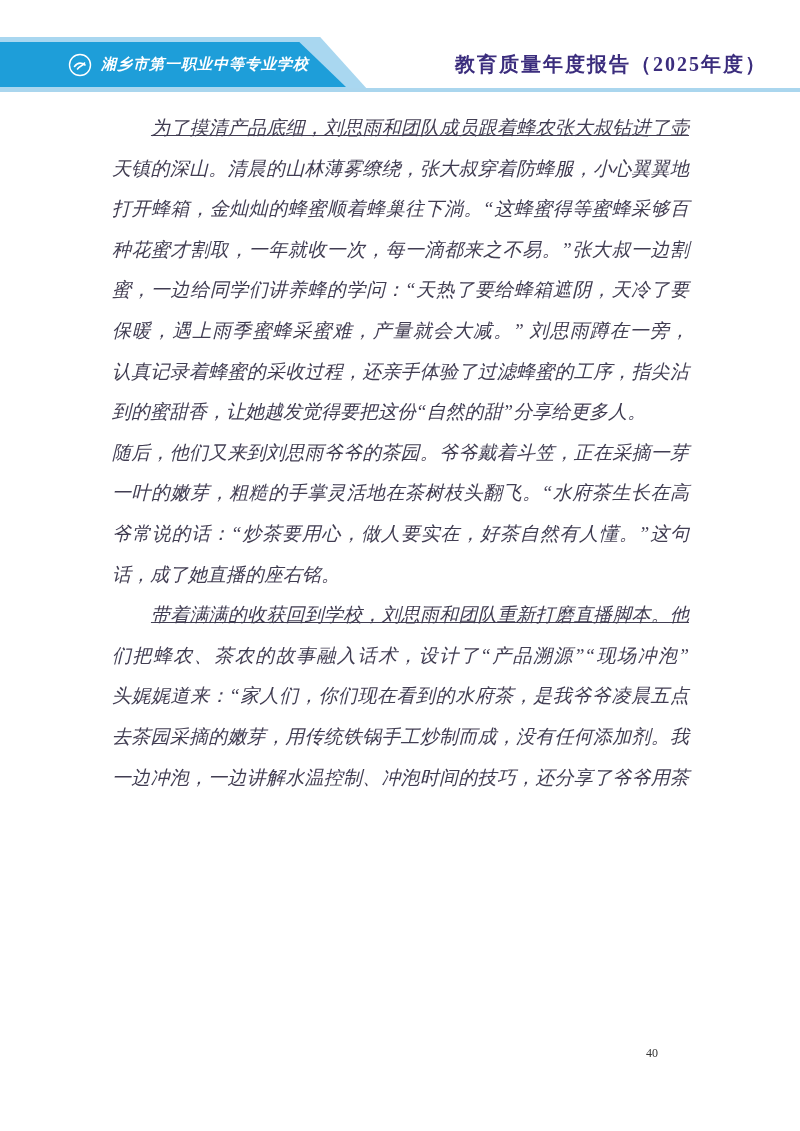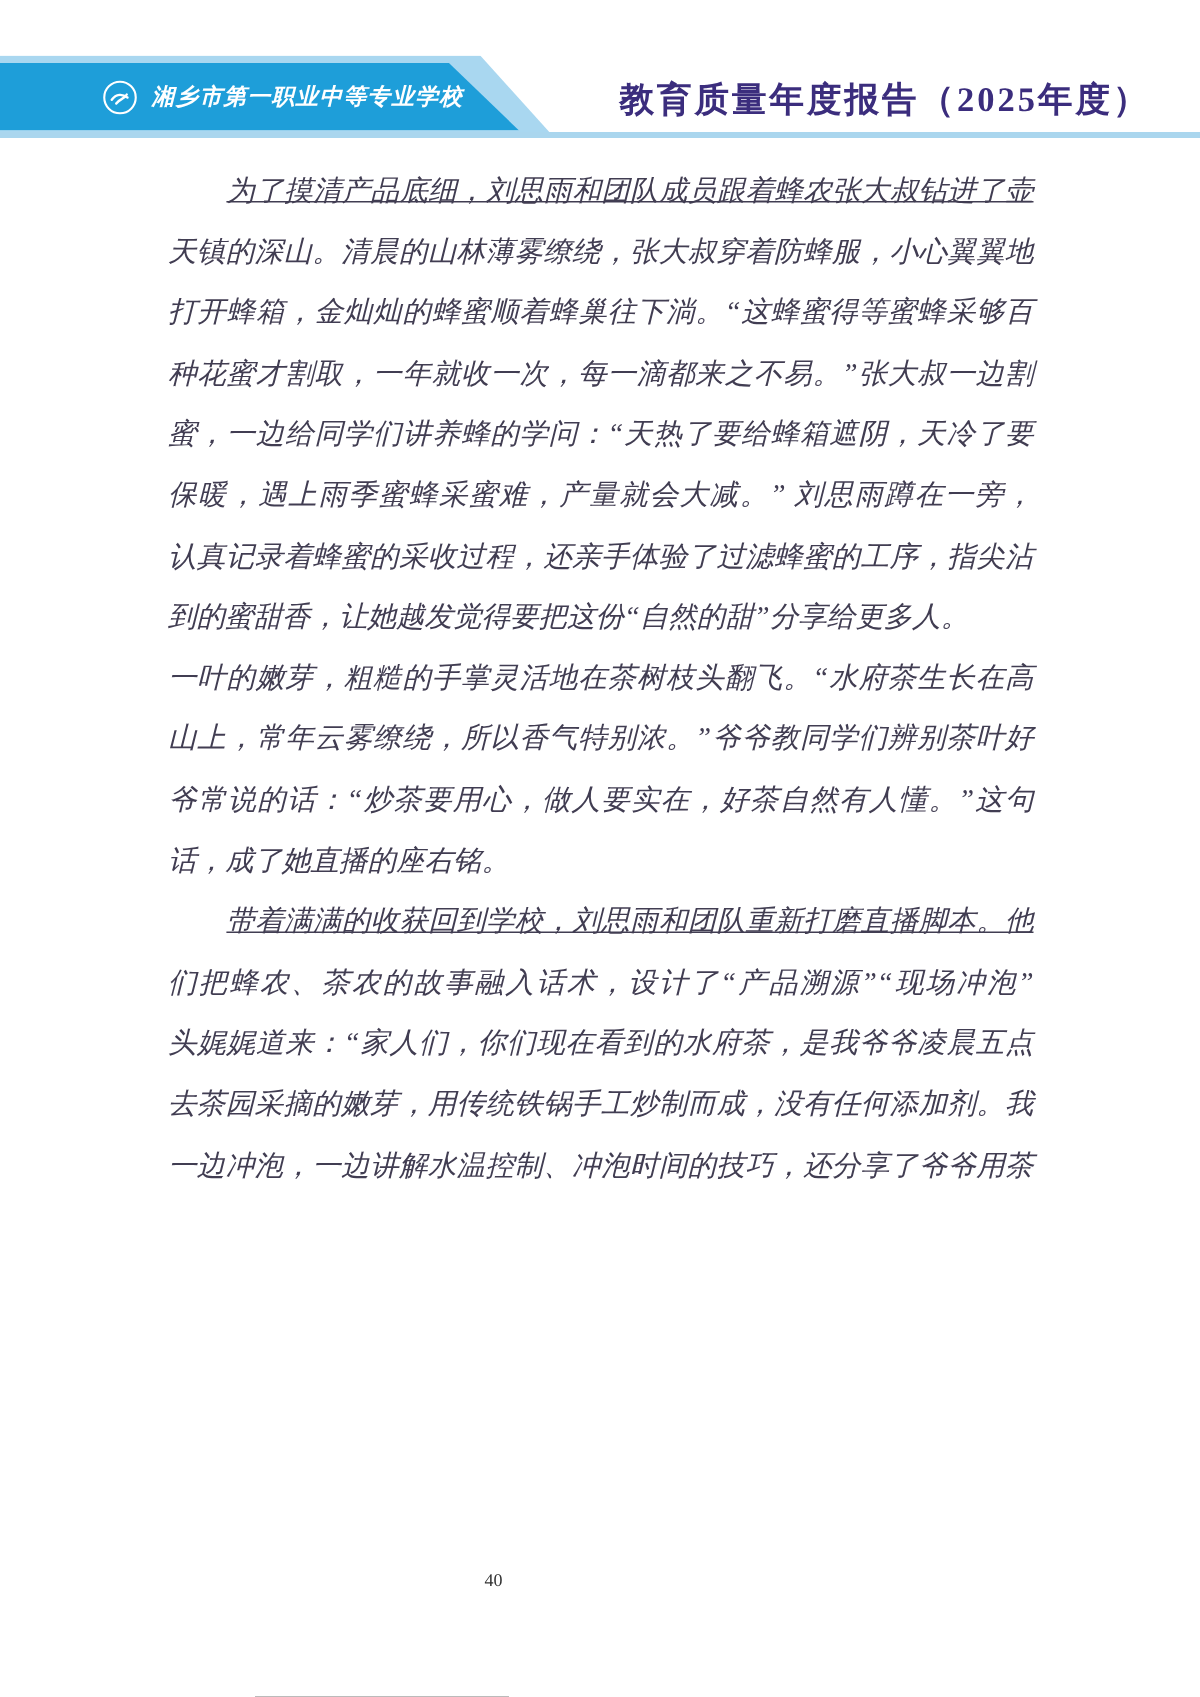--- a/index.html
+++ b/index.html
@@ -44,21 +44,21 @@
     font-weight: bold;
     font-style: italic;
     letter-spacing: 1px;
     white-space: nowrap;
   }
   .report-title {
     position: absolute;
     top: 51px;
     right: 33px;
     color: #3b2d7d;
-    font-size: 23px;
+    font-size: 20px;
     font-weight: bold;
     letter-spacing: 2px;
     white-space: nowrap;
   }
   .header-rule {
     position: absolute;
     left: 0; top: 88px;
     width: 800px; height: 4px;
     background: #aad6ee;
   }
@@ -80,21 +80,21 @@
     white-space: nowrap;
   }
   .line.end { text-align-last: left; }
   .line.indent { text-indent: 2.05em; text-decoration: underline; }
 
   
   .page-number {
     position: absolute;
     left: 0; top: 1046px;
     width: 658px;
-    text-align: center;
+    text-align: right;
     font-size: 12px;
     color: #333333;
     font-style: normal;
   }
 </style>
 </head>
 <body>
 
 <div class="page">
 
@@ -119,22 +119,22 @@
       <div class="line indent">为了摸清产品底细，刘思雨和团队成员跟着蜂农张大叔钻进了壶</div>
       <div class="line">天镇的深山。清晨的山林薄雾缭绕，张大叔穿着防蜂服，小心翼翼地</div>
       <div class="line">打开蜂箱，金灿灿的蜂蜜顺着蜂巢往下淌。“这蜂蜜得等蜜蜂采够百</div>
       <div class="line">种花蜜才割取，一年就收一次，每一滴都来之不易。”张大叔一边割</div>
       <div class="line">蜜，一边给同学们讲养蜂的学问：“天热了要给蜂箱遮阴，天冷了要</div>
       <div class="line">保暖，遇上雨季蜜蜂采蜜难，产量就会大减。” 刘思雨蹲在一旁，</div>
       <div class="line">认真记录着蜂蜜的采收过程，还亲手体验了过滤蜂蜜的工序，指尖沾</div>
       <div class="line end">到的蜜甜香，让她越发觉得要把这份“自然的甜”分享给更多人。</div>
     </div>
     <div class="para">
+      <div class="line">随后，他们又来到刘思雨爷爷的茶园。爷爷戴着斗笠，正在采摘一芽</div>
       <div class="line">一叶的嫩芽，粗糙的手掌灵活地在茶树枝头翻飞。“水府茶生长在高</div>
-      <div class="line">山上，常年云雾缭绕，所以香气特别浓。”爷爷教同学们辨别茶叶好</div>
       <div class="line">爷常说的话：“炒茶要用心，做人要实在，好茶自然有人懂。”这句</div>
       <div class="line end">话，成了她直播的座右铭。</div>
     </div>
     <div class="para">
       <div class="line indent">带着满满的收获回到学校，刘思雨和团队重新打磨直播脚本。他</div>
       <div class="line">们把蜂农、茶农的故事融入话术，设计了“产品溯源”“现场冲泡”</div>
       <div class="line">头娓娓道来：“家人们，你们现在看到的水府茶，是我爷爷凌晨五点</div>
       <div class="line">去茶园采摘的嫩芽，用传统铁锅手工炒制而成，没有任何添加剂。我</div>
       <div class="line">一边冲泡，一边讲解水温控制、冲泡时间的技巧，还分享了爷爷用茶</div>
     </div>

